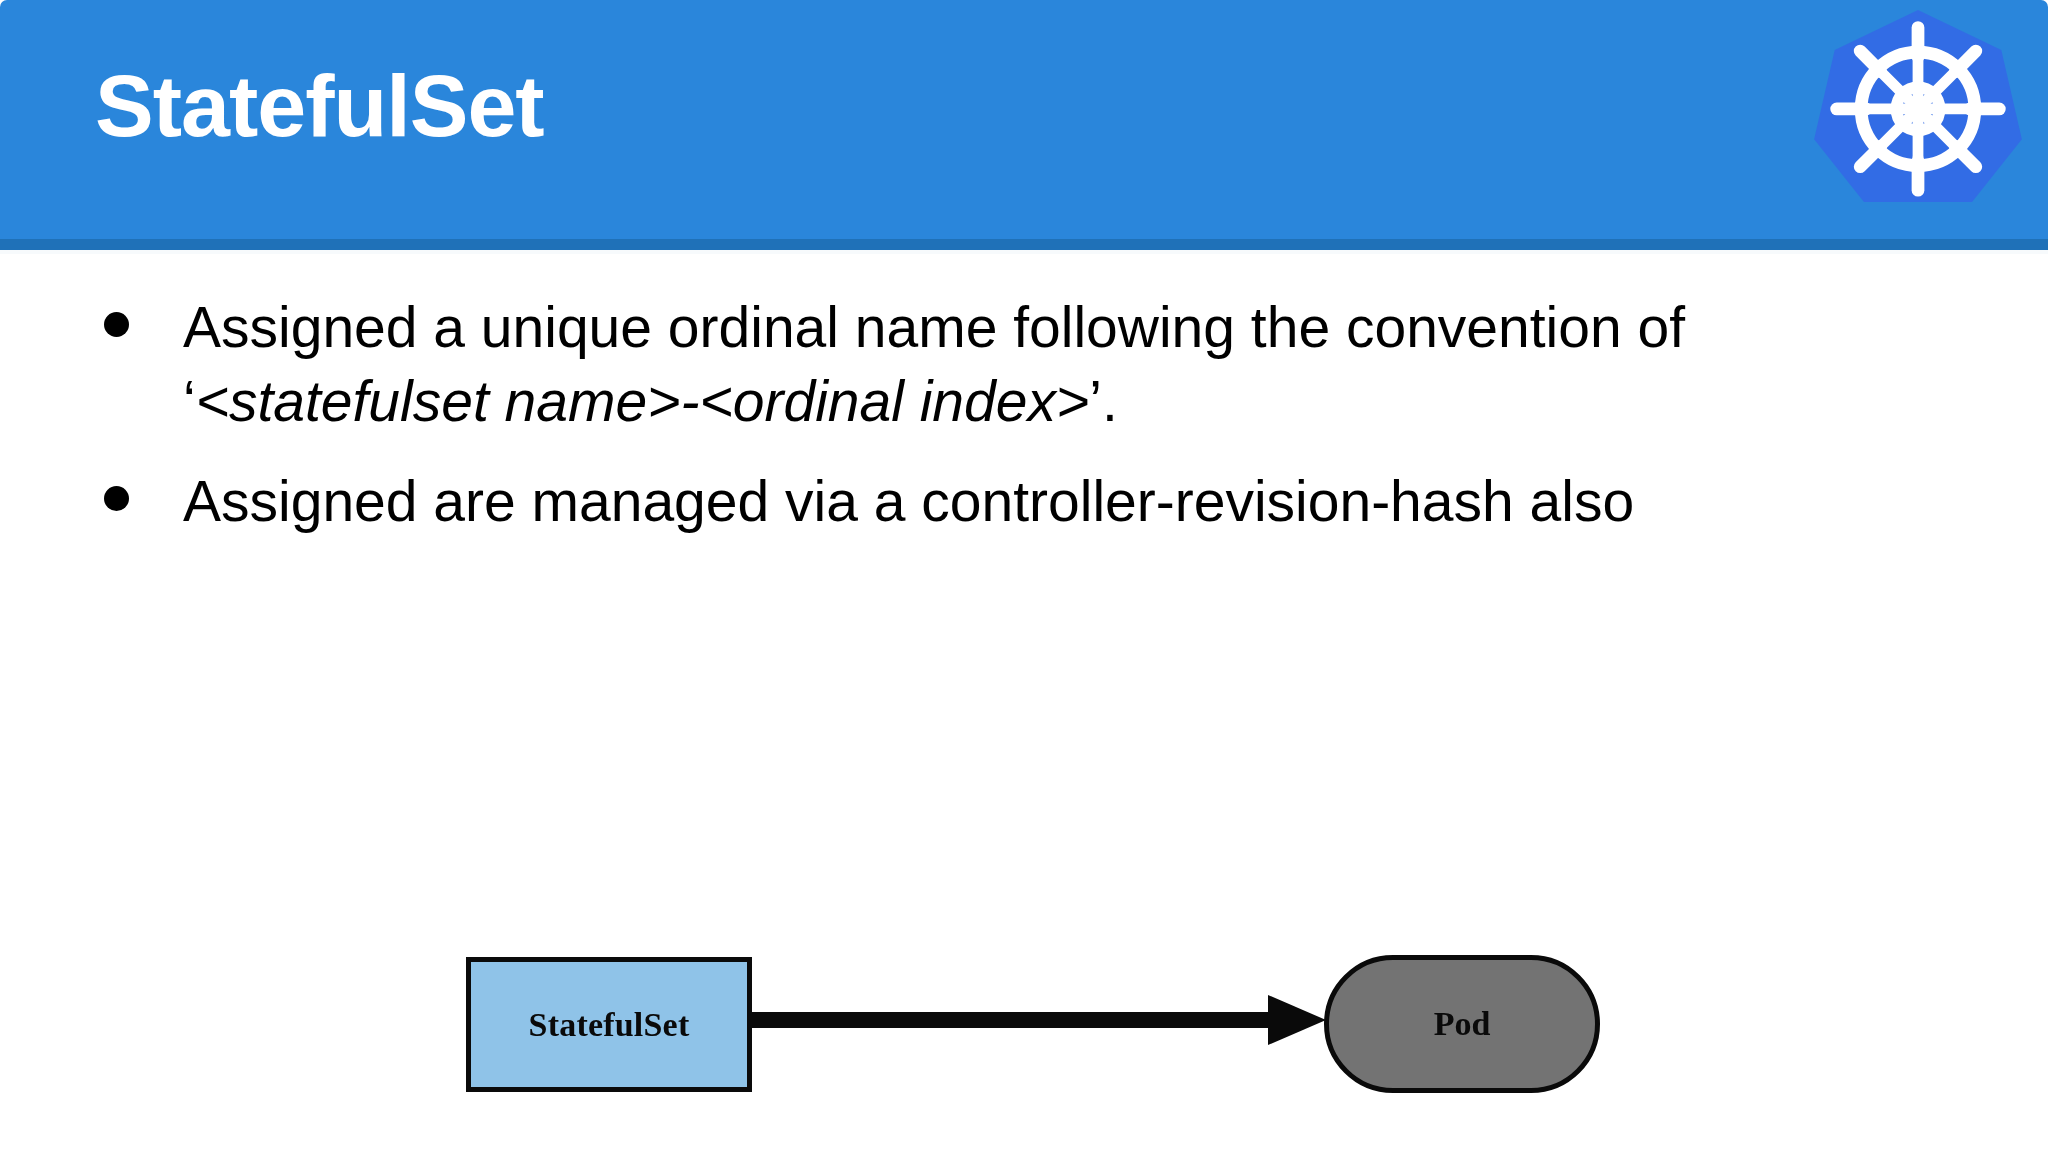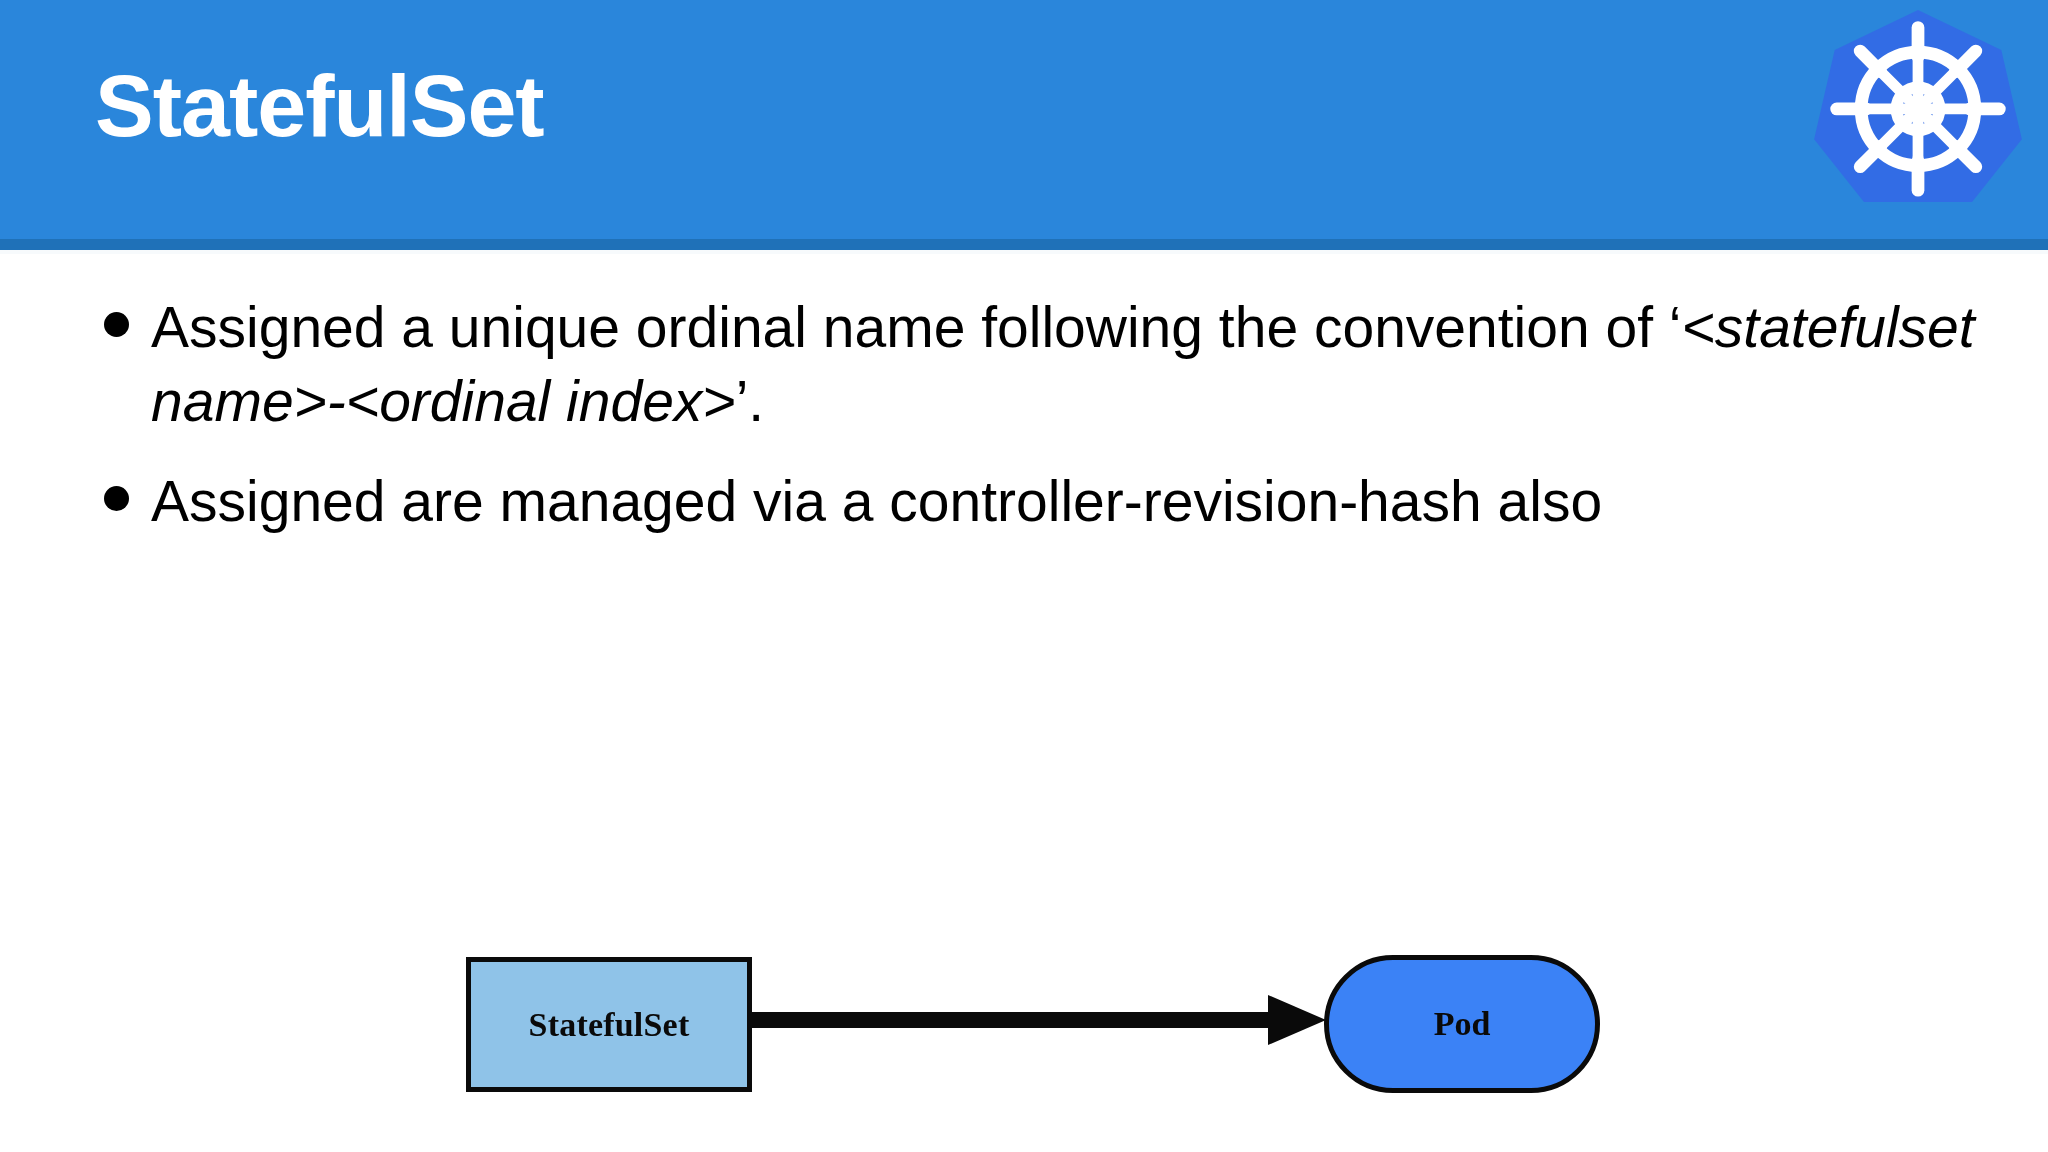--- a/index.html
+++ b/index.html
@@ -7,20 +7,21 @@
     padding: 0;
     background: #ffffff;
   }
   #slide {
     position: relative;
     width: 2048px;
     height: 1152px;
     background: #ffffff;
     overflow: hidden;
     font-family: "Liberation Sans", sans-serif;
+    border-radius: 7px;
   }
 
   
   .header-band {
     position: absolute;
     left: 0;
     top: 0;
     width: 2048px;
     height: 239px;
     background: #2A86DB;
@@ -78,21 +79,21 @@
     position: absolute;
     left: 9px;
     top: 22px;
     width: 25px;
     height: 25px;
     border-radius: 50%;
     background: #000000;
   }
   .bullet-text {
     display: block;
-    margin-left: 56px;
+    margin-left: 88px;
     font-size: 57px;
     line-height: 1.30;
     color: #000000;
     font-weight: normal;
   }
   .it { font-style: italic; }
   .bd { font-weight: normal; }
 
   
   .diagram {
@@ -121,21 +122,21 @@
     font-size: 34px;
     color: #0a0a0a;
     letter-spacing: 0.2px;
   }
   .node-pod {
     position: absolute;
     left: 1324px;
     top: 25px;
     width: 276px;
     height: 138px;
-    background: #3b82f6;
+    background: #737373;
     border: 5px solid #0a0a0a;
     border-radius: 70px;
     box-sizing: border-box;
     display: flex;
     align-items: center;
     justify-content: center;
   }
   .node-pod span {
     font-family: "Liberation Serif", serif;
     font-weight: bold;

